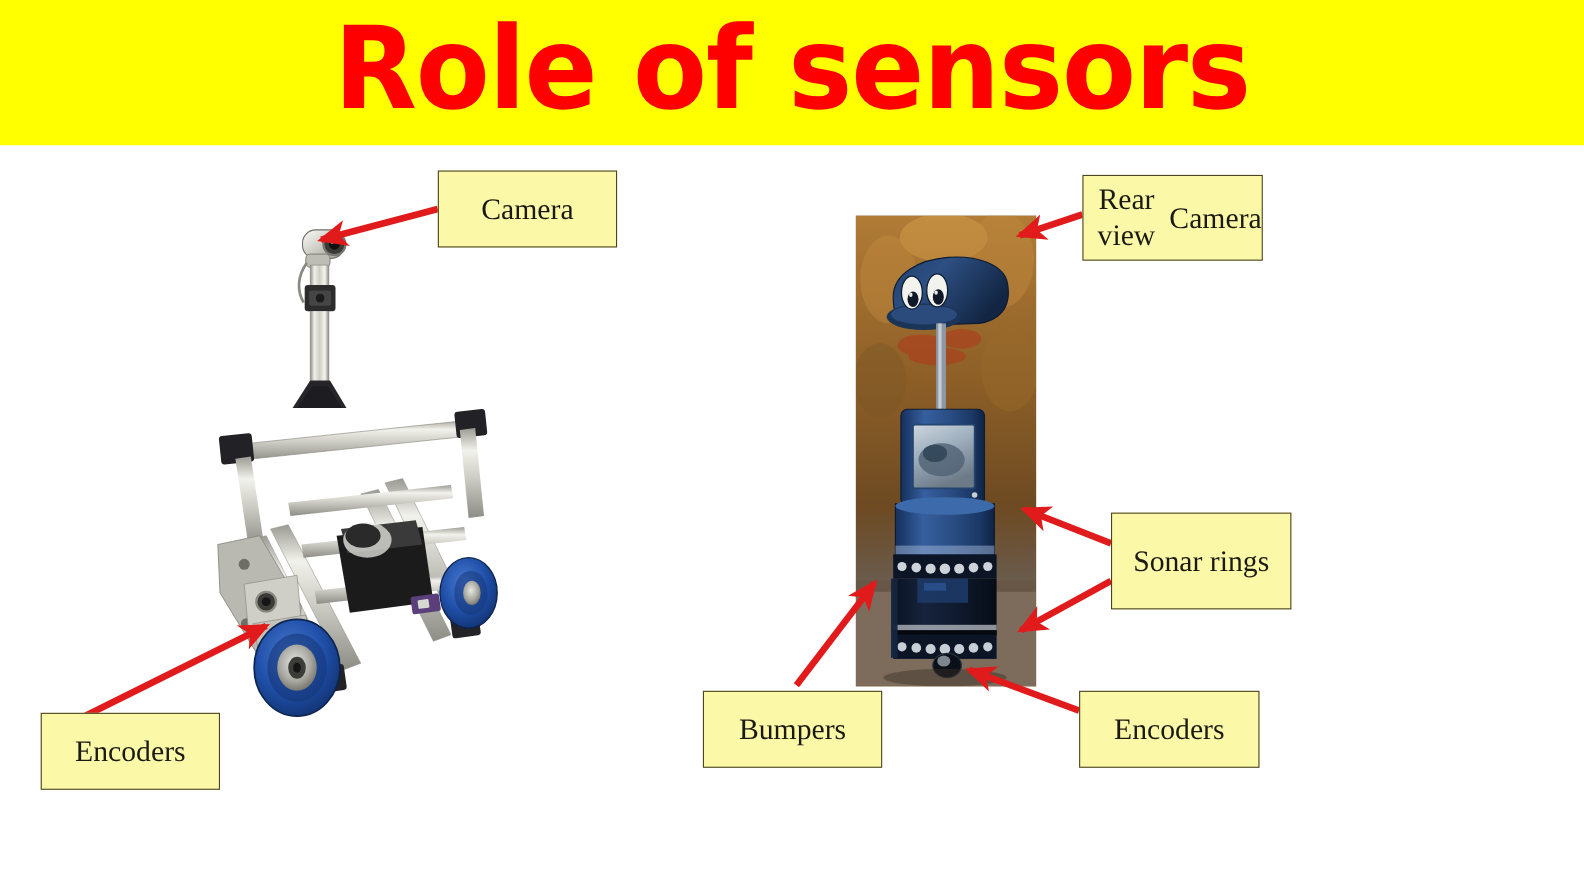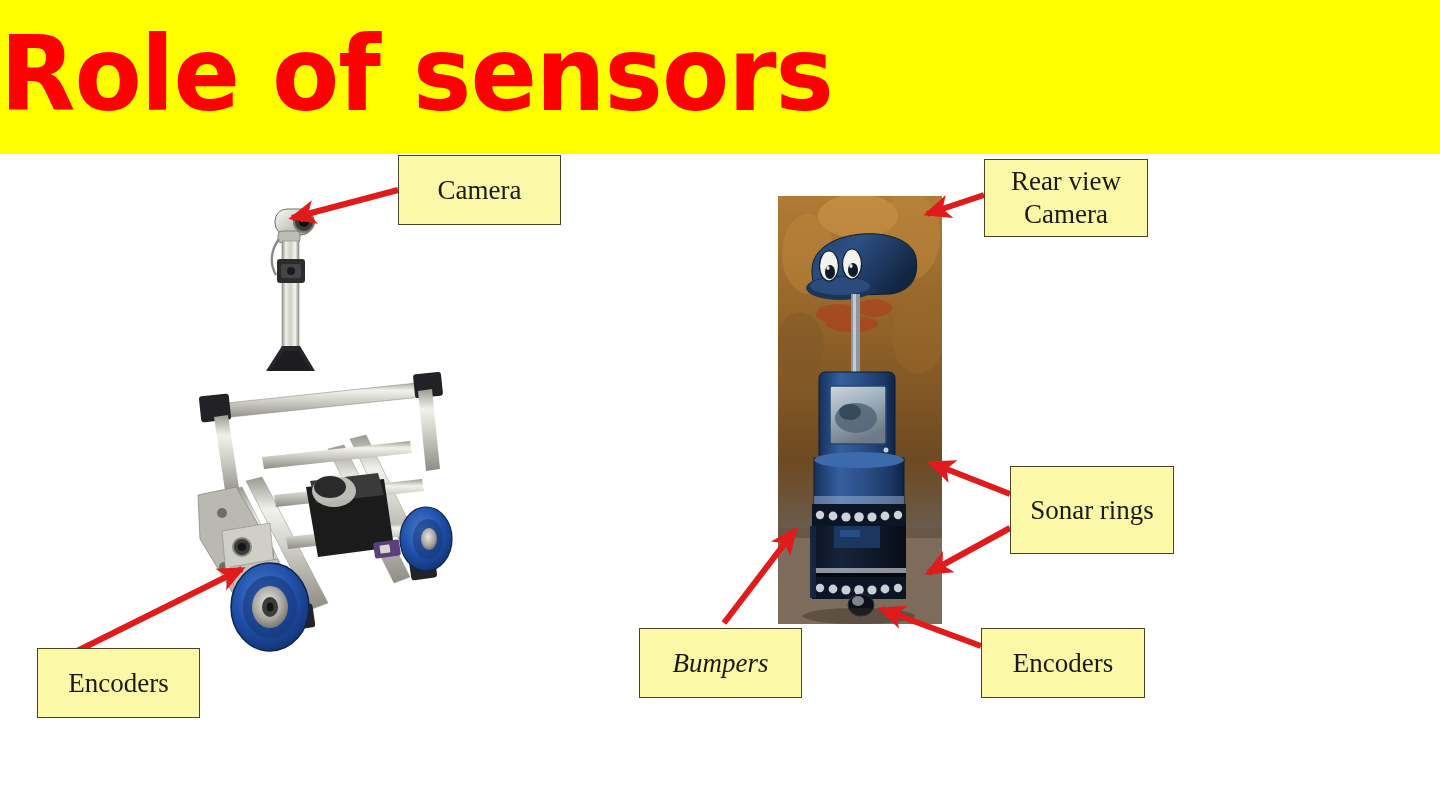--- a/index.html
+++ b/index.html
@@ -21,24 +21,25 @@
     width: 1440px;
     height: 810px;
     background: #ffffff;
   }
 
   
   #title-banner {
     position: absolute;
     left: 0; top: 0;
     width: 1440px;
-    height: 154px;
+    height: 132px;
     background: #ffff00;
     display: flex;
     align-items: center;
+    justify-content: center;
   }
   #title-text {
     font-family: "DejaVu Sans", sans-serif;
     font-weight: bold;
     font-size: 98px;
     line-height: 1;
     color: #fe0000;
     letter-spacing: -1px;
     white-space: nowrap;
     transform: translateY(-3px) scaleY(1.06);
@@ -356,30 +357,30 @@
   </svg>
 
   <div class="callout" style="left:398px; top:155px; width:163px; height:70px;">
     <span>Camera</span>
   </div>
 
   <div class="callout" style="left:37px; top:648px; width:163px; height:70px;">
     <span>Encoders</span>
   </div>
 
-  <div class="callout" style="left:984px; top:159px; width:164px; height:78px; flex-direction:column;">
+  <div class="callout" style="left:984px; top:159px; width:164px; height:78px; flex-direction:row;">
     <span>Rear view</span>
     <span>Camera</span>
   </div>
 
   <div class="callout" style="left:1010px; top:466px; width:164px; height:88px;">
     <span>Sonar rings</span>
   </div>
 
-  <div class="callout" style="left:639px; top:628px; width:163px; height:70px;font-style:italic;">
+  <div class="callout" style="left:639px; top:628px; width:163px; height:70px;">
     <span>Bumpers</span>
   </div>
 
   <div class="callout" style="left:981px; top:628px; width:164px; height:70px;">
     <span>Encoders</span>
   </div>
 
 </div>
 
 </body></html>

